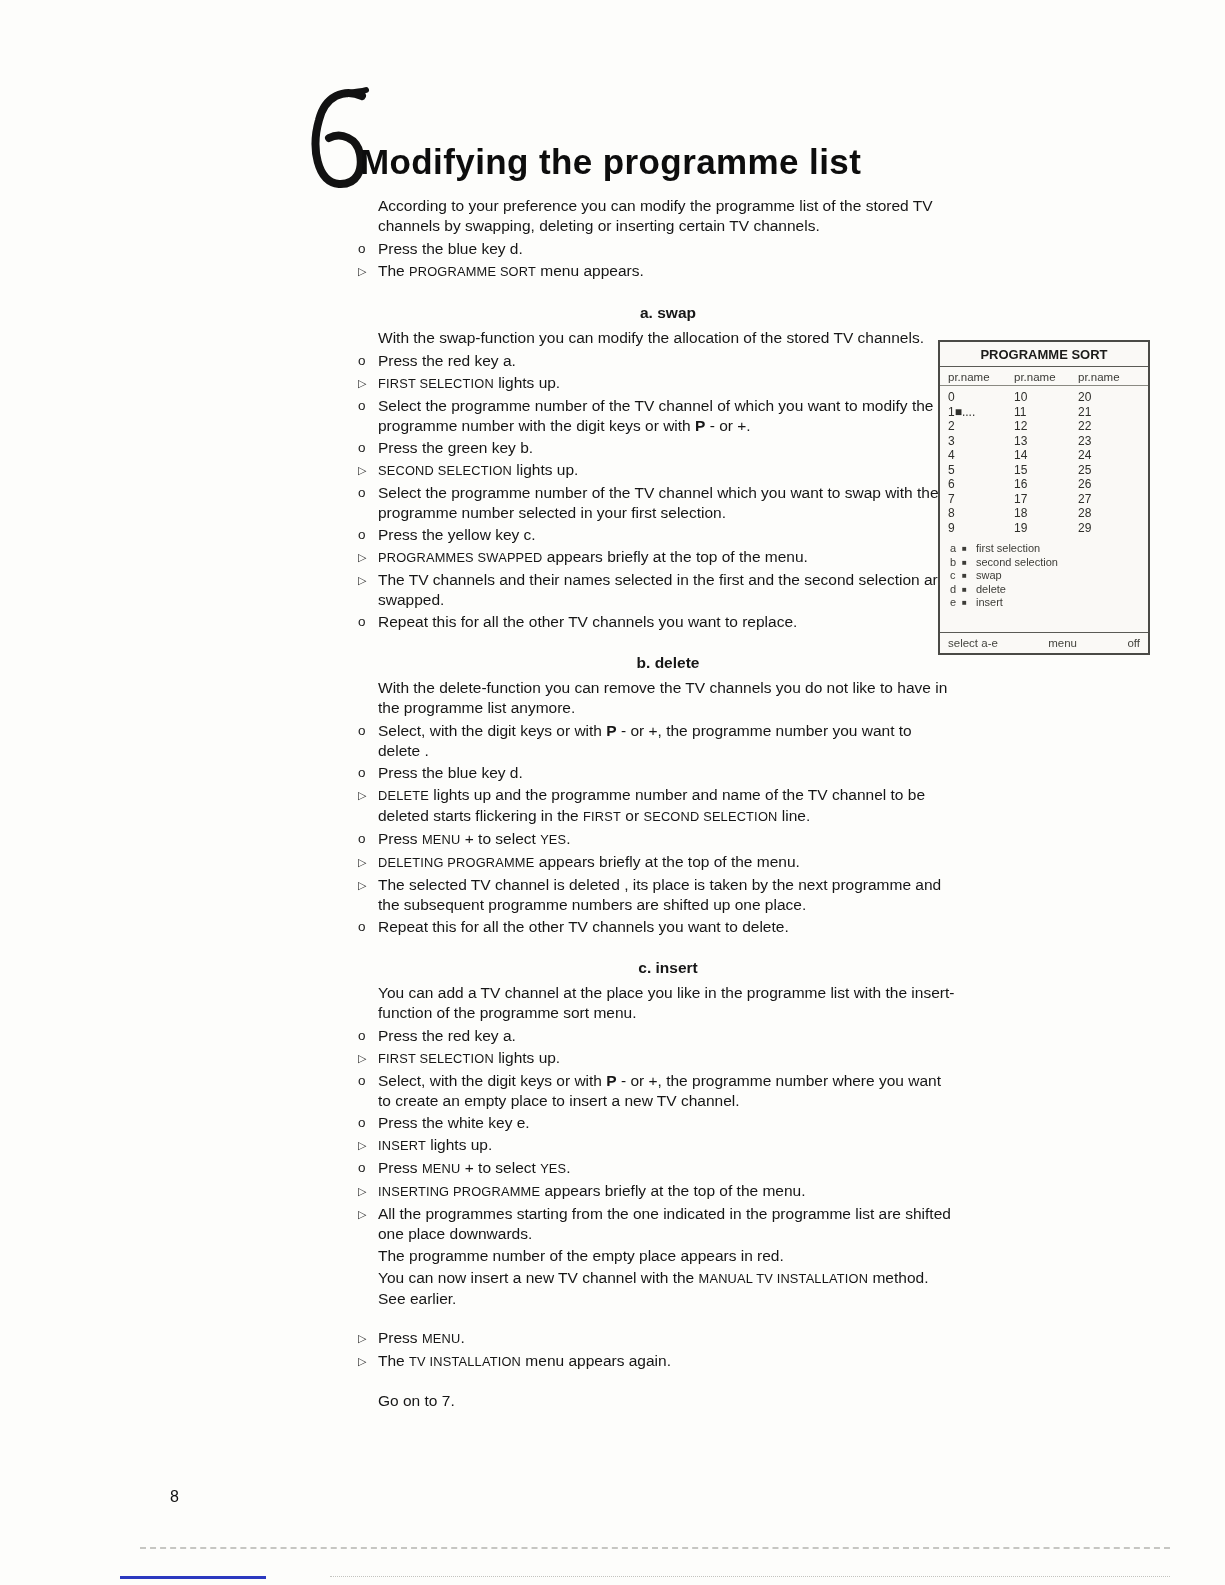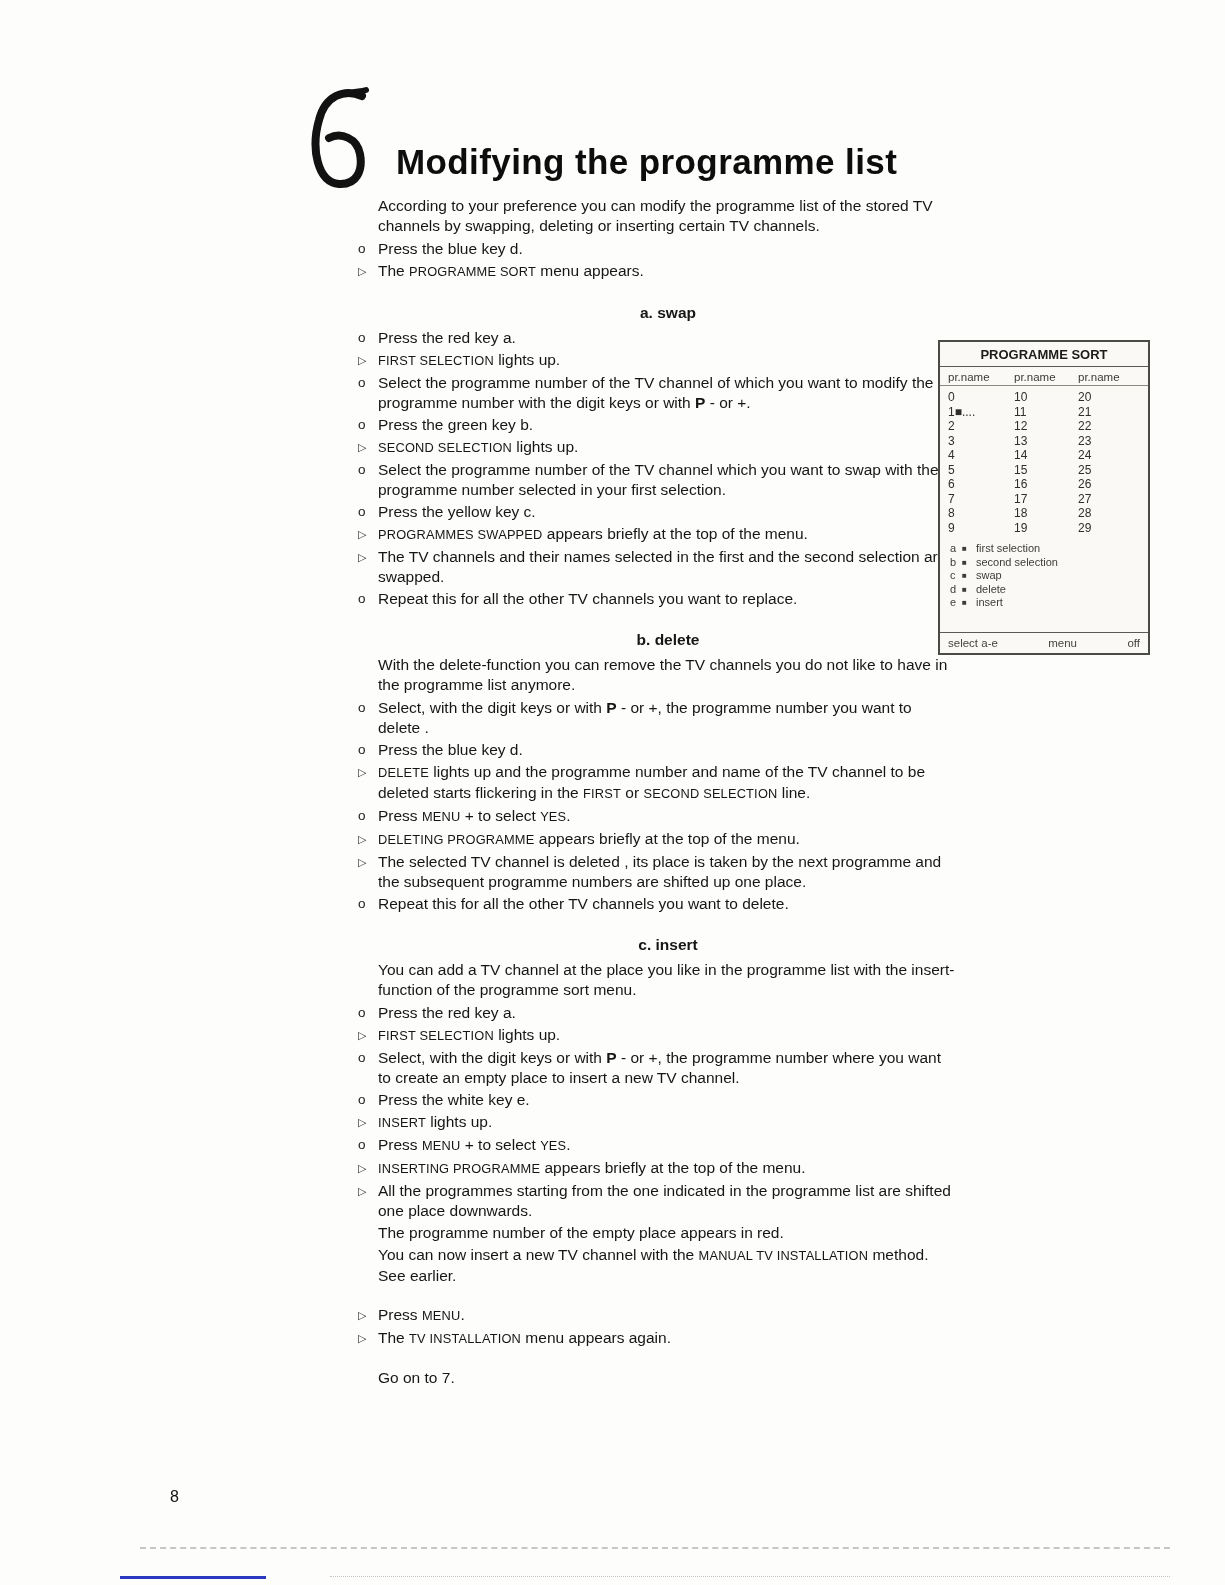--- a/index.html
+++ b/index.html
@@ -8,21 +8,21 @@
     width:1225px;height:1585px;
     background:#fdfdfb;
     font-family:"Liberation Sans",sans-serif;
     color:#141414;
     overflow:hidden;
   }
   
   .chapter-glyph{position:absolute;left:298px;top:86px;width:74px;height:110px;}
   
   .title{
-    position:absolute;left:396px;top:142px;margin:0;
+    position:absolute;left:360px;top:142px;margin:0;
     font-size:35px;font-weight:bold;letter-spacing:.4px;color:#0d0d0d;
   }
   
   .content{
     position:absolute;left:358px;top:196px;width:600px;
     font-size:15.5px;line-height:20px;color:#161616;
   }
   .line{position:relative;padding-left:20px;margin:0 0 2px 0;}
   .line.heading{font-weight:bold;margin:2px 0 5px 0;text-align:center;}
   .line.para{margin-bottom:3px;}
@@ -88,20 +88,21 @@
   </div>
 
   <h1 class="title">Modifying the programme list</h1>
 
   <div id="content" class="content">
       <div class="line para"><span class="txt"><span>According to your preference you can modify the programme list of the stored TV channels by swapping, deleting or inserting certain TV channels.</span></span></div>
       <div class="line action"><span class="marker action">o</span><span class="txt"><span>Press the blue key d.</span></span></div>
       <div class="line result"><span class="marker result">▷</span><span class="txt"><span>The </span><span class="sc">PROGRAMME SORT</span><span> menu appears.</span></span></div>
       <div class="spacer"></div>
       <div class="line heading"><span class="txt"><span>a. swap</span></span></div>
+      <div class="line para"><span class="txt"><span>With the swap-function you can modify the allocation of the stored TV channels.</span></span></div>
       <div class="line action"><span class="marker action">o</span><span class="txt"><span>Press the red key a.</span></span></div>
       <div class="line result"><span class="marker result">▷</span><span class="txt"><span class="sc">FIRST SELECTION</span><span> lights up.</span></span></div>
       <div class="line action"><span class="marker action">o</span><span class="txt"><span>Select the programme number of the TV channel of which you want to modify the programme number with the digit keys or with </span><span class="b">P</span><span> - or +.</span></span></div>
       <div class="line action"><span class="marker action">o</span><span class="txt"><span>Press the green key b.</span></span></div>
       <div class="line result"><span class="marker result">▷</span><span class="txt"><span class="sc">SECOND SELECTION</span><span> lights up.</span></span></div>
       <div class="line action"><span class="marker action">o</span><span class="txt"><span>Select the programme number of the TV channel which you want to swap with the programme number selected in your first selection.</span></span></div>
       <div class="line action"><span class="marker action">o</span><span class="txt"><span>Press the yellow key c.</span></span></div>
       <div class="line result"><span class="marker result">▷</span><span class="txt"><span class="sc">PROGRAMMES SWAPPED</span><span> appears briefly at the top of the menu.</span></span></div>
       <div class="line result"><span class="marker result">▷</span><span class="txt"><span>The TV channels and their names selected in the first and the second selection are swapped.</span></span></div>
       <div class="line action"><span class="marker action">o</span><span class="txt"><span>Repeat this for all the other TV channels you want to replace.</span></span></div>

